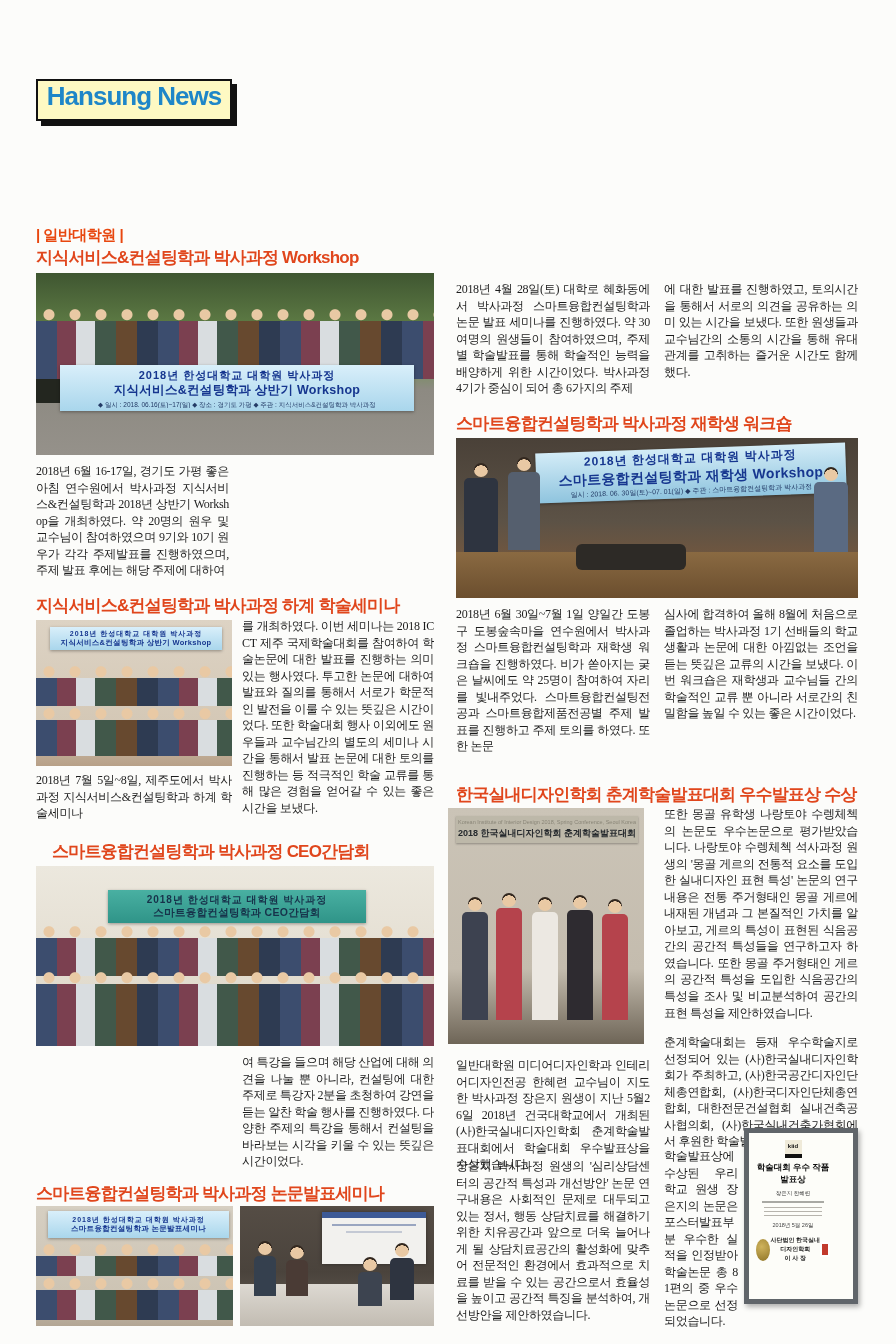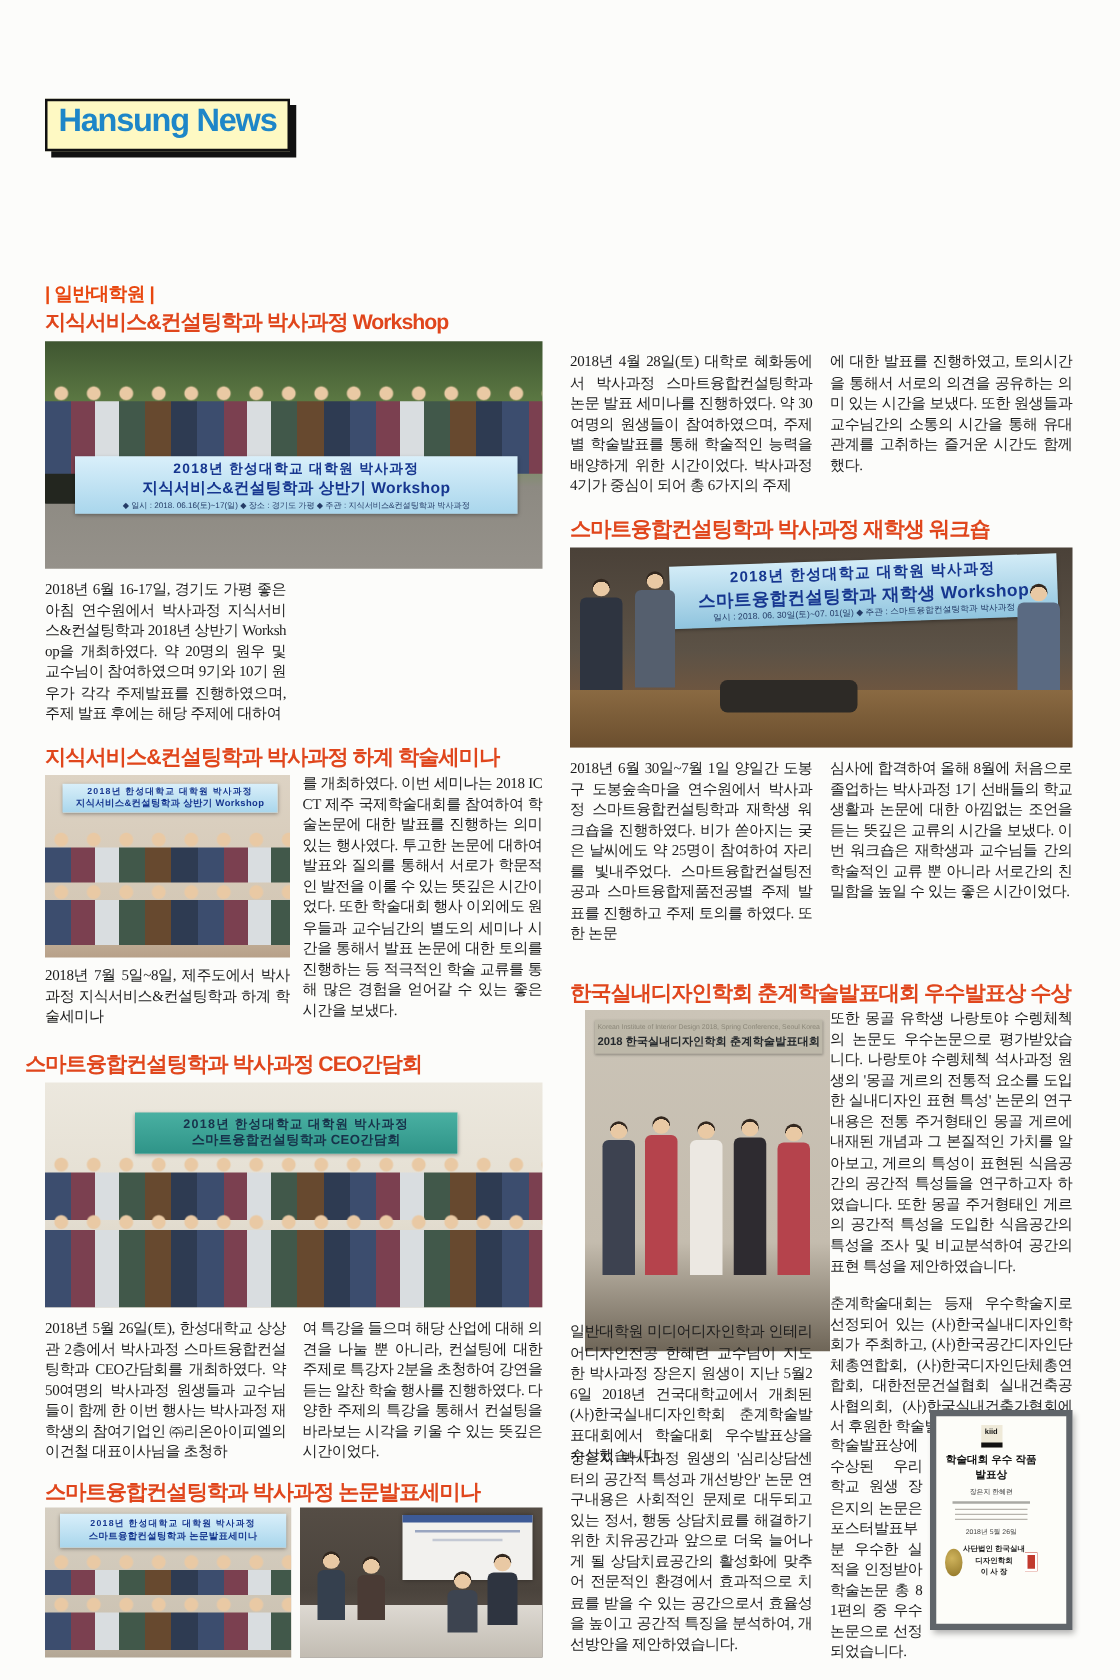--- a/index.html
+++ b/index.html
@@ -93,38 +93,37 @@
       </div>
     <div class="crowd" style="top:86px;height:50px;">
         <div class="heads"></div>
         <div class="bodies"></div>
       </div>
   </div>
 
   <div class="btxt" style="left:242px;top:618px;width:192px;">를 개최하였다. 이번 세미나는 2018 ICCT 제주 국제학술대회를 참여하여 학술논문에 대한 발표를 진행하는 의미 있는 행사였다. 투고한 논문에 대하여 발표와 질의를 통해서 서로가 학문적인 발전을 이룰 수 있는 뜻깊은 시간이었다. 또한 학술대회 행사 이외에도 원우들과 교수님간의 별도의 세미나 시간을 통해서 발표 논문에 대한 토의를 진행하는 등 적극적인 학술 교류를 통해 많은 경험을 얻어갈 수 있는 좋은 시간을 보냈다.</div>
   <div class="btxt" style="left:36px;top:772px;width:196px;">2018년 7월 5일~8일, 제주도에서 박사과정 지식서비스&amp;컨설팅학과 하계 학술세미나</div>
 
-  <div class="headline" style="left:20px;top:840px;">스마트융합컨설팅학과 박사과정 CEO간담회</div>
+  <div class="headline" style="left:52px;top:840px;">스마트융합컨설팅학과 박사과정 CEO간담회</div>
 
   <div class="photo" style="left:36px;top:866px;width:398px;height:180px;background:linear-gradient(180deg,#ece8de 0%,#e3ddd0 60%,#d5cec0 100%);">
     <div class="pbanner" style="left:18%;width:64%;top:24px;background:linear-gradient(180deg,#49b0a2,#2f9488);color:#17324a;">
       <div class="pb-l1" style="font-size:10px;">2018년 한성대학교 대학원 박사과정</div>
       <div class="pb-l2" style="font-size:10.5px;">스마트융합컨설팅학과 CEO간담회</div>
     </div>
     <div class="crowd" style="top:58px;height:52px;">
         <div class="heads"></div>
         <div class="bodies"></div>
       </div>
     <div class="crowd" style="top:104px;height:76px;">
         <div class="heads"></div>
         <div class="bodies"></div>
       </div>
   </div>
 
-  <div class="btxt" style="left:36px;top:1054px;width:193px;">2018년 5월 26일(토), 한성대학교 상상관 2층에서 박사과정 스마트융합컨설팅학과 CEO간담회를 개최하였다. 약 50여명의 박사과정 원생들과 교수님들이 함께 한 이번 행사는 박사과정 재학생의 참여기업인 ㈜리온아이피엘의 이건철 대표이사님을 초청하</div>
   <div class="btxt" style="left:242px;top:1054px;width:192px;">여 특강을 들으며 해당 산업에 대해 의견을 나눌 뿐 아니라, 컨설팅에 대한 주제로 특강자 2분을 초청하여 강연을 듣는 알찬 학술 행사를 진행하였다. 다양한 주제의 특강을 통해서 컨설팅을 바라보는 시각을 키울 수 있는 뜻깊은 시간이었다.</div>
 
   <div class="headline" style="left:36px;top:1182px;">스마트융합컨설팅학과 박사과정 논문발표세미나</div>
 
   <div class="photo" style="left:36px;top:1206px;width:197px;height:120px;background:linear-gradient(180deg,#d6cfc2 0%,#cdc4b4 70%,#b3a694 100%);">
     <div class="pbanner" style="left:6%;width:88%;top:5px;padding:4px;">
       <div class="pb-l1" style="font-size:7px;">2018년 한성대학교 대학원 박사과정</div>
       <div class="pb-l2" style="font-size:7.5px;">스마트융합컨설팅학과 논문발표세미나</div>
     </div>
     <div class="crowd" style="top:36px;height:34px;">
@@ -166,21 +165,21 @@
     <div class="fig" style="right:10px;top:44px;width:34px;height:76px;background:#5a6a82;"></div>
     <div style="position:absolute;left:0;bottom:0;width:100%;height:46px;background:linear-gradient(180deg,#8a6a42,#6b4e2e);"></div>
     <div style="position:absolute;left:120px;bottom:28px;width:110px;height:26px;background:#2d2a26;border-radius:6px;"></div>
   </div>
 
   <div class="btxt" style="left:456px;top:606px;width:194px;">2018년 6월 30일~7월 1일 양일간 도봉구 도봉숲속마을 연수원에서 박사과정 스마트융합컨설팅학과 재학생 워크숍을 진행하였다. 비가 쏟아지는 궂은 날씨에도 약 25명이 참여하여 자리를 빛내주었다. 스마트융합컨설팅전공과 스마트융합제품전공별 주제 발표를 진행하고 주제 토의를 하였다. 또한 논문</div>
   <div class="btxt" style="left:664px;top:606px;width:194px;">심사에 합격하여 올해 8월에 처음으로 졸업하는 박사과정 1기 선배들의 학교생활과 논문에 대한 아낌없는 조언을 듣는 뜻깊은 교류의 시간을 보냈다. 이번 워크숍은 재학생과 교수님들 간의 학술적인 교류 뿐 아니라 서로간의 친밀함을 높일 수 있는 좋은 시간이었다.</div>
 
   <div class="headline" style="left:456px;top:783px;">한국실내디자인학회 춘계학술발표대회 우수발표상 수상</div>
 
-  <div class="photo" style="left:468px;top:808px;width:196px;height:273px;background:linear-gradient(180deg,#cbc4b7 0%,#c4bcae 68%,#6e6557 100%);">
+  <div class="photo" style="left:448px;top:808px;width:196px;height:236px;background:linear-gradient(180deg,#cbc4b7 0%,#c4bcae 68%,#6e6557 100%);">
     <div style="position:absolute;left:4%;top:8px;width:92%;background:#bdb8a9;box-shadow:0 1px 2px rgba(0,0,0,.3);text-align:center;padding:3px 1px;">
       <div style="font-size:5.5px;color:#8a8678;">Korean Institute of Interior Design 2018, Spring Conference, Seoul Korea</div>
       <div style="font-size:9px;font-weight:bold;color:#24282c;margin-top:2px;">2018 한국실내디자인학회 춘계학술발표대회</div>
     </div>
     <div class="fig" style="left:14px;top:104px;width:26px;height:108px;background:#3d4250;"></div>
     <div class="fig" style="left:48px;top:100px;width:26px;height:112px;background:#b5434c;"></div>
     <div class="fig" style="left:84px;top:104px;width:26px;height:108px;background:#ece8e2;"></div>
     <div class="fig" style="left:119px;top:102px;width:26px;height:110px;background:#2e2b30;"></div>
     <div class="fig" style="left:154px;top:106px;width:26px;height:106px;background:#b5434c;"></div>
   </div>

